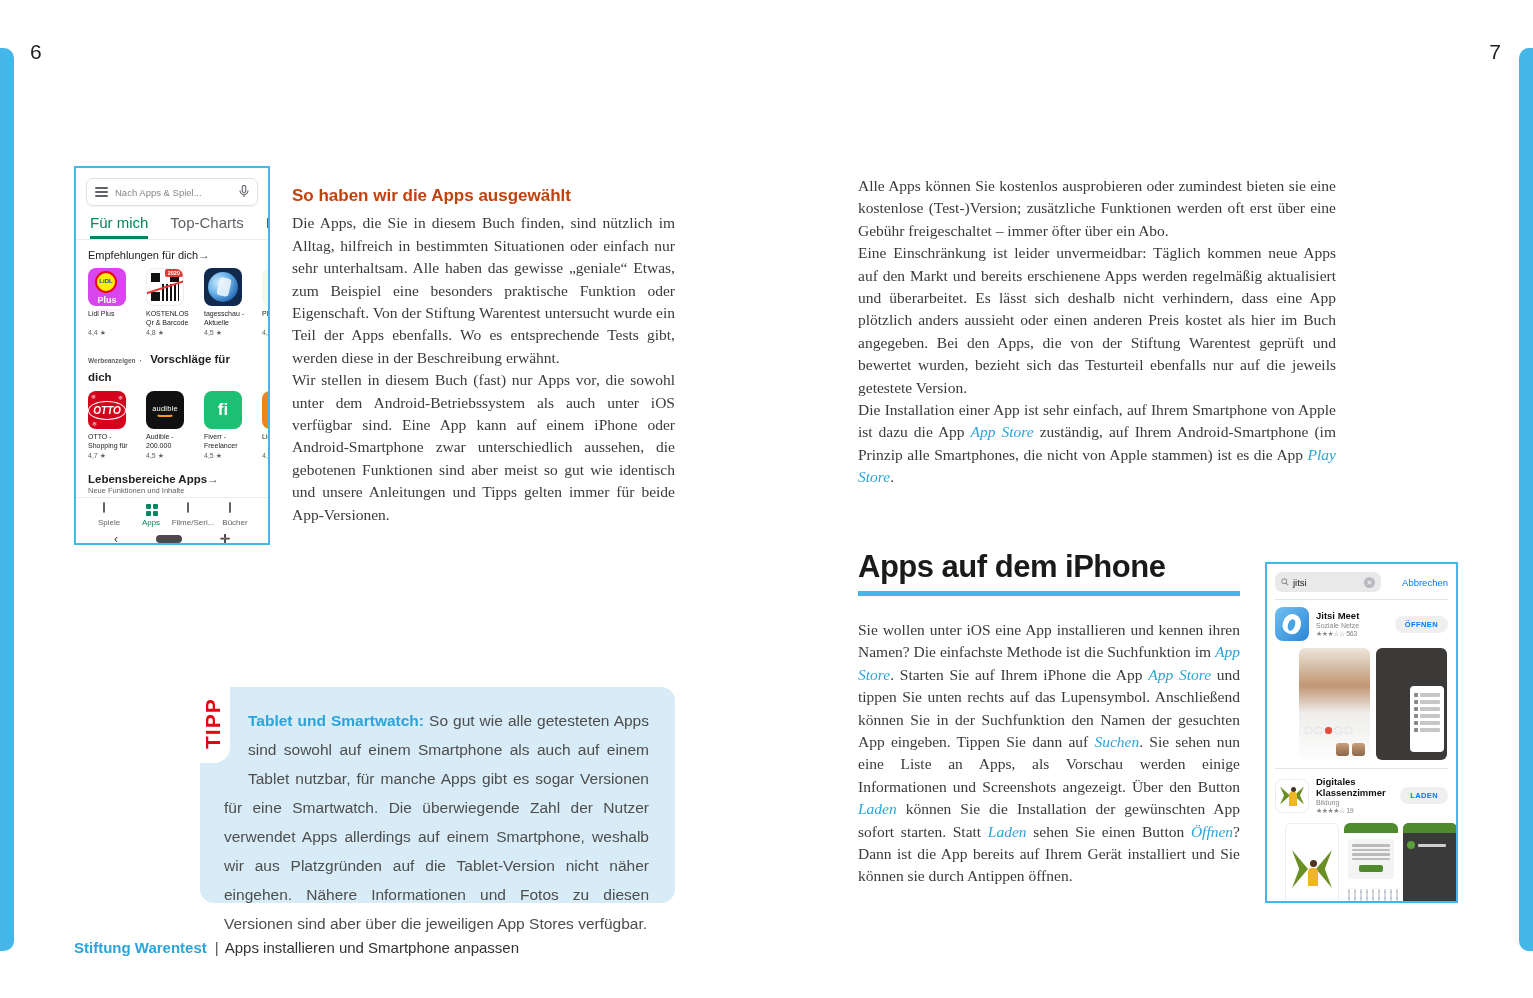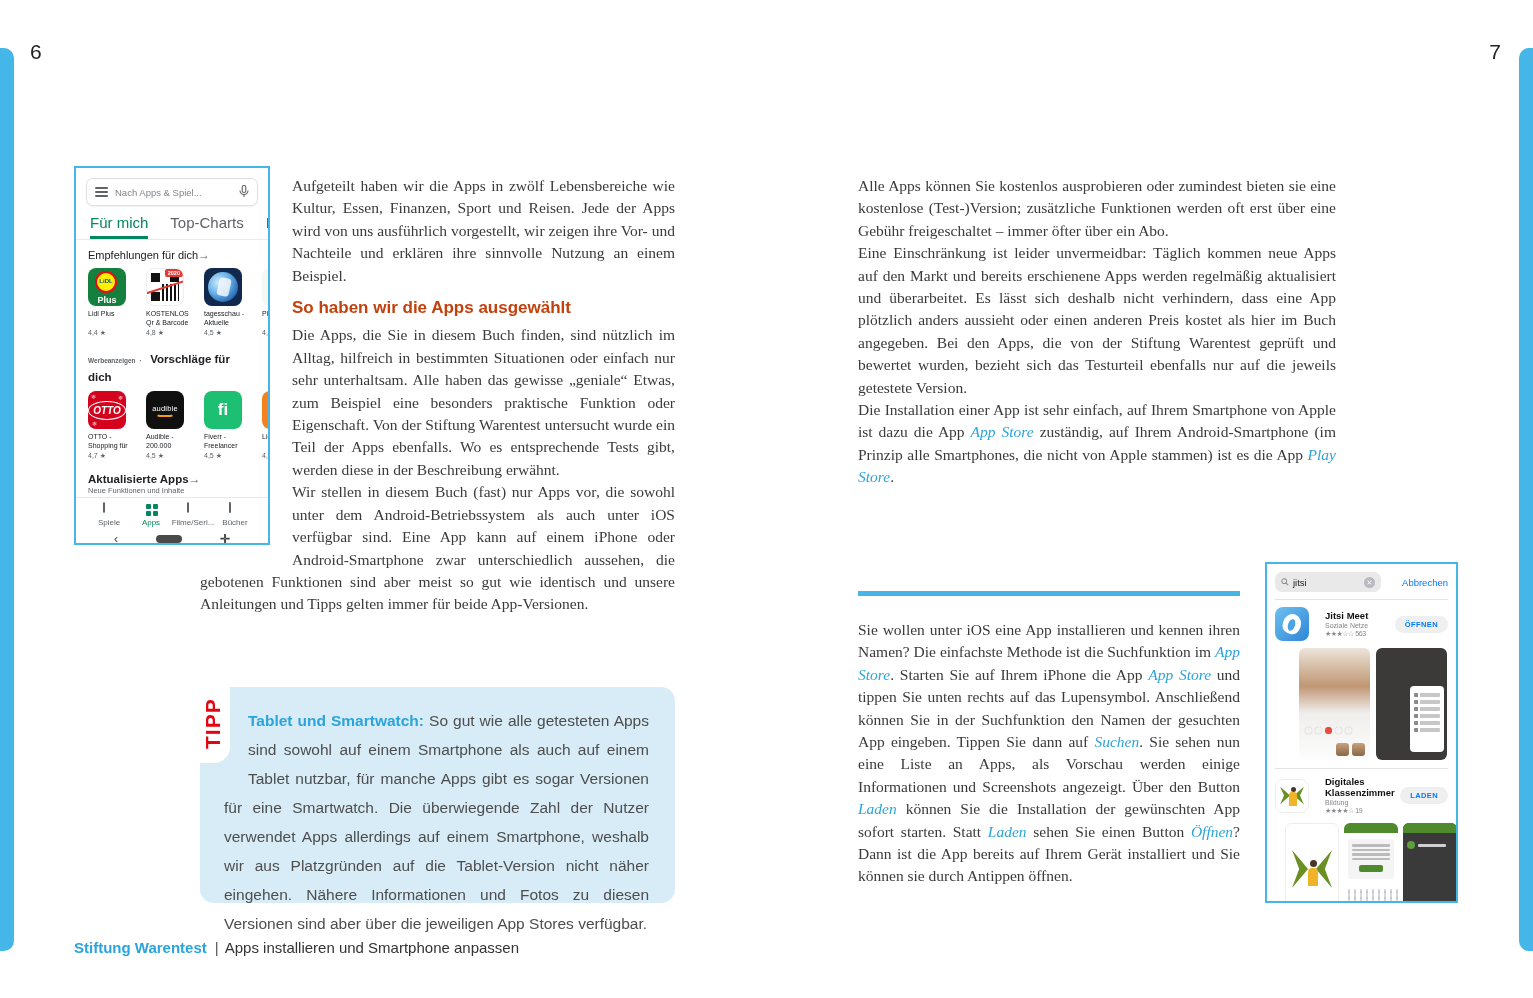--- a/index.html
+++ b/index.html
@@ -64,21 +64,21 @@
   .ps-sec-title{font-size:11px;color:#202124;}
   .ps-sec-title.bold{font-weight:bold;font-size:11.5px;}
   .ps-arrow{font-size:12px;color:#5f6368;}
   .ps-ads{font-size:6.5px;font-weight:bold;color:#5f6368;margin-right:4px;}
   .ps-row{display:flex;gap:8px;padding:0 0 4px 12px;overflow:hidden;}
   .ps-cell{width:50px;flex:none;}
   .ps-icon{width:38px;height:38px;border-radius:8px;position:relative;overflow:hidden;flex:none;}
   .ps-name{font-size:7px;line-height:8.5px;color:#202124;margin-top:4px;height:17px;overflow:hidden;}
   .ps-rating{font-size:7px;color:#5f6368;margin-top:2px;}
   
-  .icon-lidl{background:#15803d;}
+  .icon-lidl{background:#d946ef;}
   .icon-lidl .circ{position:absolute;left:7px;top:3px;width:22px;height:22px;border-radius:50%;
                    background:#fff000;border:2.5px solid #e60a14;box-sizing:border-box;
                    font-size:6px;font-weight:bold;color:#0050aa;text-align:center;line-height:17px;}
   .icon-lidl .plus{position:absolute;left:0;right:0;bottom:1px;text-align:center;color:#fff;
                    font-weight:bold;font-size:9px;}
   .icon-qr{background:#fff;border:1px solid #eceff1;box-sizing:border-box;}
   .qr-pat{position:absolute;left:4px;top:4px;width:28px;height:28px;
           background:
             linear-gradient(#111,#111) 0 0/9px 9px no-repeat,
             linear-gradient(#111,#111) 19px 0/9px 9px no-repeat,
@@ -124,21 +124,21 @@
   #as-shot{position:absolute;left:1265px;top:562px;width:193px;height:341px;background:#fff;
            border:2px solid #44b6e8;overflow:hidden;box-sizing:border-box;}
   .as-top{display:flex;align-items:center;padding:8px 8px 7px 8px;gap:21px;}
   .as-search{flex:1;height:20px;background:#e9e9ea;border-radius:7px;display:flex;align-items:center;
              padding:0 6px;gap:4px;}
   .as-search .q{flex:1;font-size:9.5px;color:#222;}
   .as-clear{width:11px;height:11px;border-radius:50%;background:#b9b9bf;color:#fff;font-size:7px;
             line-height:11px;text-align:center;}
   .as-cancel{font-size:9.5px;color:#007aff;white-space:nowrap;}
   .as-div{height:1px;background:#e3e3e6;margin:0 8px;}
-  .as-result{display:flex;align-items:center;gap:16px;padding:7px 8px 6px 8px;}
+  .as-result{display:flex;align-items:center;gap:7px;padding:7px 8px 6px 8px;}
   .as-appicon{width:34px;height:34px;border-radius:8px;flex:none;position:relative;overflow:hidden;}
   .icon-jitsi{background:linear-gradient(135deg,#6fc0f0,#2e86d6);}
   .icon-jitsi .blob{position:absolute;left:8px;top:7px;width:18px;height:20px;border-radius:60% 60% 50% 50%;
         background:#ffffff;transform:rotate(18deg);}
   .icon-jitsi .blob2{position:absolute;left:13px;top:12px;width:7px;height:12px;border-radius:50%;
         background:#49a4e6;transform:rotate(18deg);}
   .icon-dk{background:#fff;border:1px solid #ececec;box-sizing:border-box;}
   .dk-chev-l,.dk-chev-r{position:absolute;top:7px;width:10px;height:18px;}
   .dk-chev-l{left:4px;background:linear-gradient(#6a8f23,#6a8f23);
      clip-path:polygon(0 0,100% 50%,0 100%,40% 50%);}
@@ -292,21 +292,21 @@
       </div>
       <div class="ps-cell">
         <div class="ps-icon icon-orange"></div>
         <div class="ps-name">Lie Ess</div>
         <div class="ps-rating">4,5 ★</div>
       </div>
     </div>
 
     <div class="ps-sec" style="padding-bottom:2px;">
       <span>
-        <div class="ps-sec-title bold">Aktualisierte Apps</div>
+        <div class="ps-sec-title bold">Lebensbereiche Apps</div>
         <div class="ps-upd-sub">Neue Funktionen und Inhalte</div>
       </span>
       <span class="ps-arrow">→</span>
     </div>
     <div class="ps-divider"></div>
 
     <div class="ps-nav">
       <div class="ps-nav-item">
         <span class="nav-ic"><span class="ic-pad"></span></span>
         <span>Spiele</span>
@@ -333,21 +333,20 @@
     </div>
     <div class="ps-gesture">
       <span class="chev">‹</span>
       <span class="pill"></span>
       <span class="plus">✛</span>
     </div>
   </div>
 
   <div class="serif abs" style="left:200px;top:175px;width:475px;height:470px;">
     <div class="float-spacer"></div>
-    <p>Aufgeteilt haben wir die Apps in zwölf Lebensbereiche wie Kultur, Essen, Finanzen, Sport und Reisen. Jede der Apps wird von uns ausführlich vorgestellt, wir zeigen ihre Vor- und Nachteile und erklären ihre sinnvolle Nutzung an einem Beispiel.</p>
     <div class="section-head">So haben wir die Apps ausgewählt</div>
     <p>Die Apps, die Sie in diesem Buch finden, sind nützlich im Alltag, hilfreich in bestimmten Situationen oder einfach nur sehr unterhaltsam. Alle haben das gewisse „geniale“ Etwas, zum Beispiel eine besonders praktische Funktion oder Eigenschaft. Von der Stiftung Warentest untersucht wurde ein Teil der Apps ebenfalls. Wo es entsprechende Tests gibt, werden diese in der Beschreibung erwähnt.</p>
     <p>Wir stellen in diesem Buch (fast) nur Apps vor, die sowohl unter dem Android-Betriebssystem als auch unter iOS verfügbar sind. Eine App kann auf einem iPhone oder Android-Smartphone zwar unterschiedlich aussehen, die gebotenen Funktionen sind aber meist so gut wie identisch und unsere Anleitungen und Tipps gelten immer für beide App-Versionen.</p>
   </div>
 
   <div id="tip-box">
     <div id="tip-tab">
       <div id="tip-label">TIPP</div>
     </div>
     <div id="tip-text">
@@ -358,20 +357,21 @@
   <div id="footer">
     <span class="brand">Stiftung Warentest</span><span class="sep">|</span><span>Apps installieren und Smartphone anpassen</span>
   </div>
 
   <div class="serif abs" style="left:858px;top:175px;width:478px;">
     <p>Alle Apps können Sie kostenlos ausprobieren oder zumindest bieten sie eine kostenlose (Test-)Version; zusätzliche Funktionen werden oft erst über eine Gebühr freigeschaltet – immer öfter über ein Abo.</p>
     <p>Eine Einschränkung ist leider unvermeidbar: Täglich kommen neue Apps auf den Markt und bereits erschienene Apps werden regelmäßig aktualisiert und überarbeitet. Es lässt sich deshalb nicht verhindern, dass eine App plötzlich anders aussieht oder einen anderen Preis kostet als hier im Buch angegeben. Bei den Apps, die von der Stiftung Warentest geprüft und bewertet wurden, bezieht sich das Testurteil ebenfalls nur auf die jeweils getestete Version.</p>
     <p><span>Die Installation einer App ist sehr einfach, auf Ihrem Smartphone von Apple ist dazu die App </span><span class="em">App Store</span><span> zuständig, auf Ihrem Android-Smartphone (im Prinzip alle Smartphones, die nicht von Apple stammen) ist es die App </span><span class="em">Play Store</span><span>.</span></p>
   </div>
 
+  <div id="iphone-heading">Apps auf dem iPhone</div>
   <div id="heading-rule"></div>
 
   <div class="serif abs" style="left:858px;top:619px;width:382px;">
     <p><span>Sie wollen unter iOS eine App installieren und kennen ihren Namen? Die einfachste Methode ist die Suchfunktion im </span><span class="em">App Store</span><span>. Starten Sie auf Ihrem iPhone die App </span><span class="em">App Store</span><span> und tippen Sie unten rechts auf das Lupensymbol. Anschließend können Sie in der Suchfunktion den Namen der gesuchten App eingeben. Tippen Sie dann auf </span><span class="em">Suchen</span><span>. Sie sehen nun eine Liste an Apps, als Vorschau werden einige Informationen und Screenshots angezeigt. Über den Button </span><span class="em">Laden</span><span> können Sie die Installation der gewünschten App sofort starten. Statt </span><span class="em">Laden</span><span> sehen Sie einen Button </span><span class="em">Öffnen</span><span>? Dann ist die App bereits auf Ihrem Gerät installiert und Sie können sie durch Antippen öffnen.</span></p>
   </div>
 
   <div id="as-shot">
     <div class="as-top">
       <div class="as-search">
         <svg width="8" height="8" viewBox="0 0 10 10">

